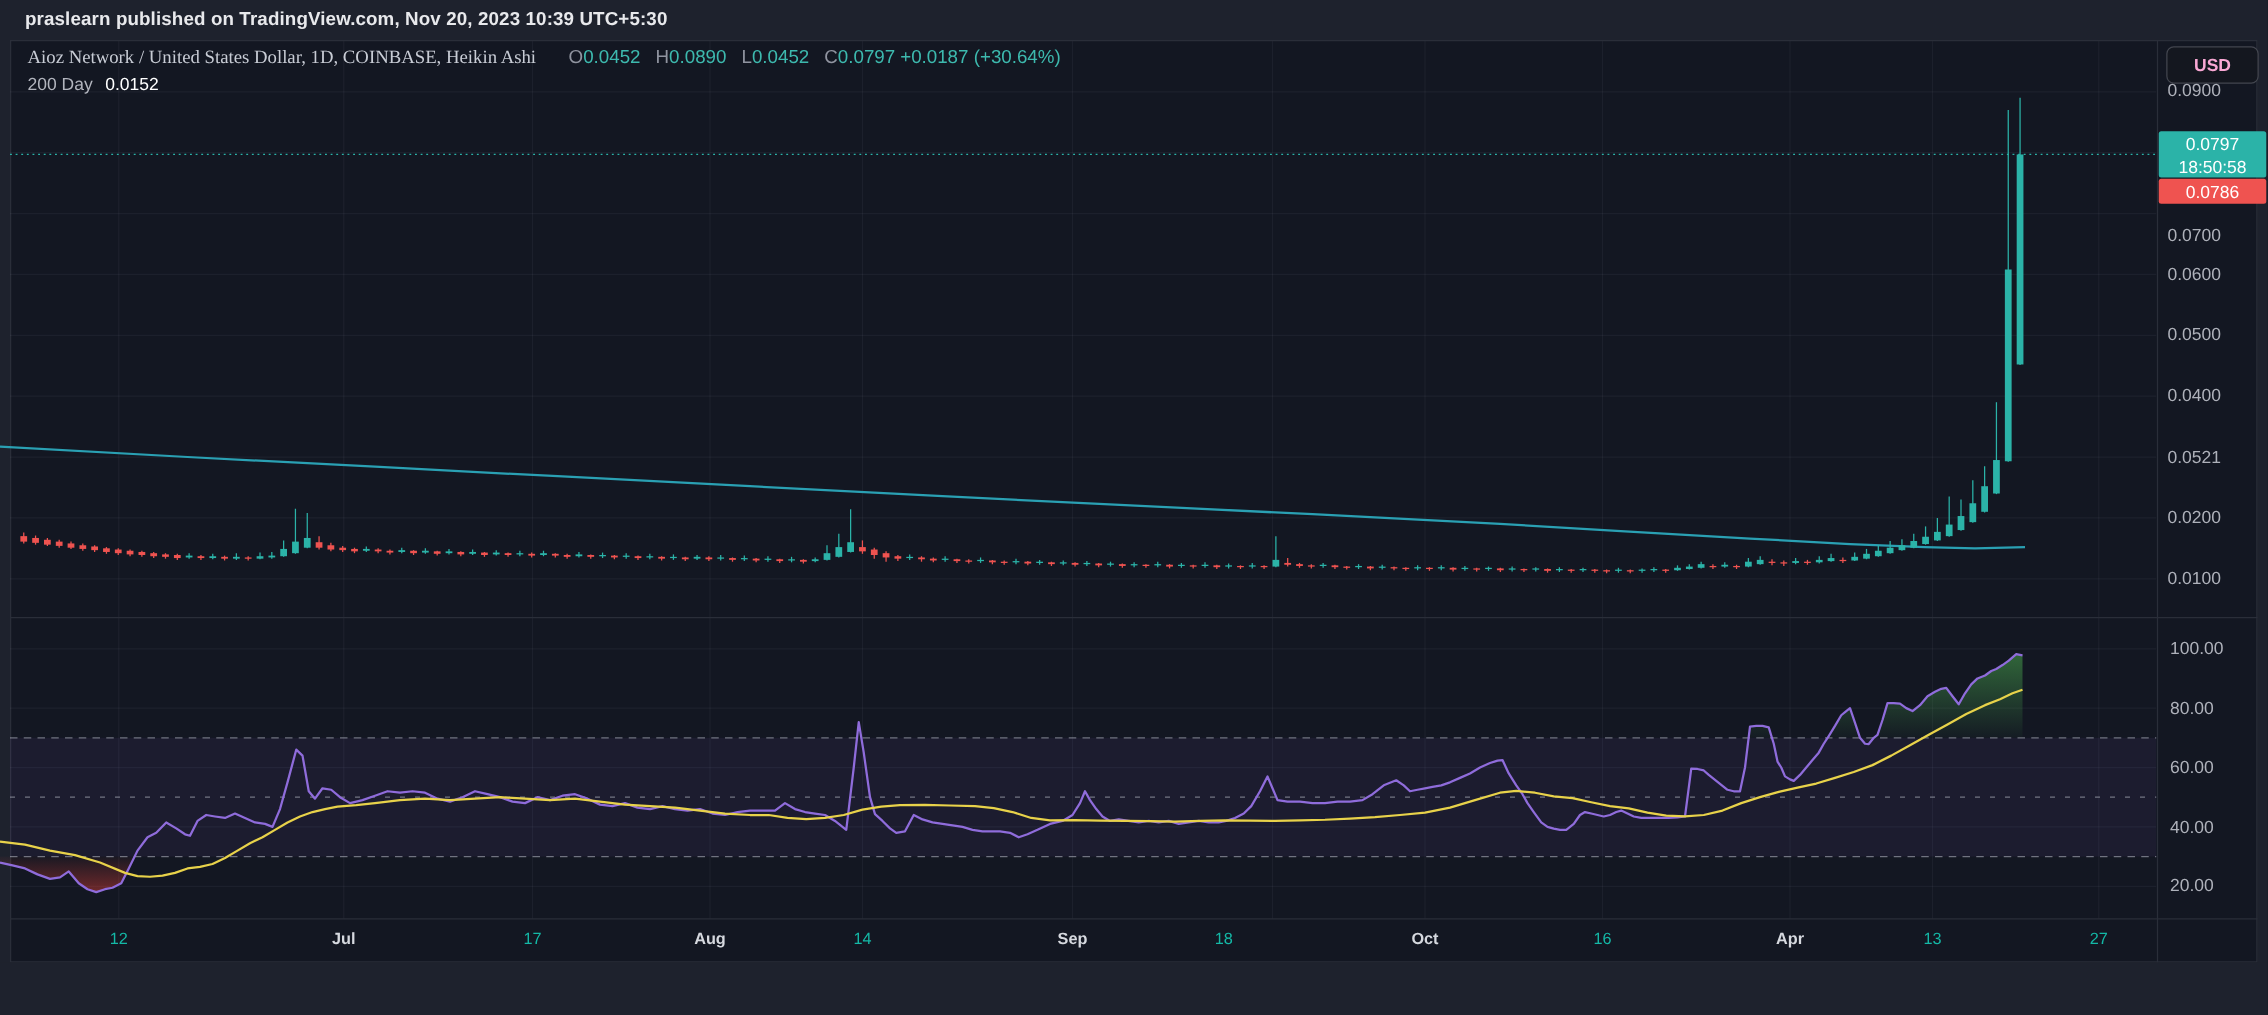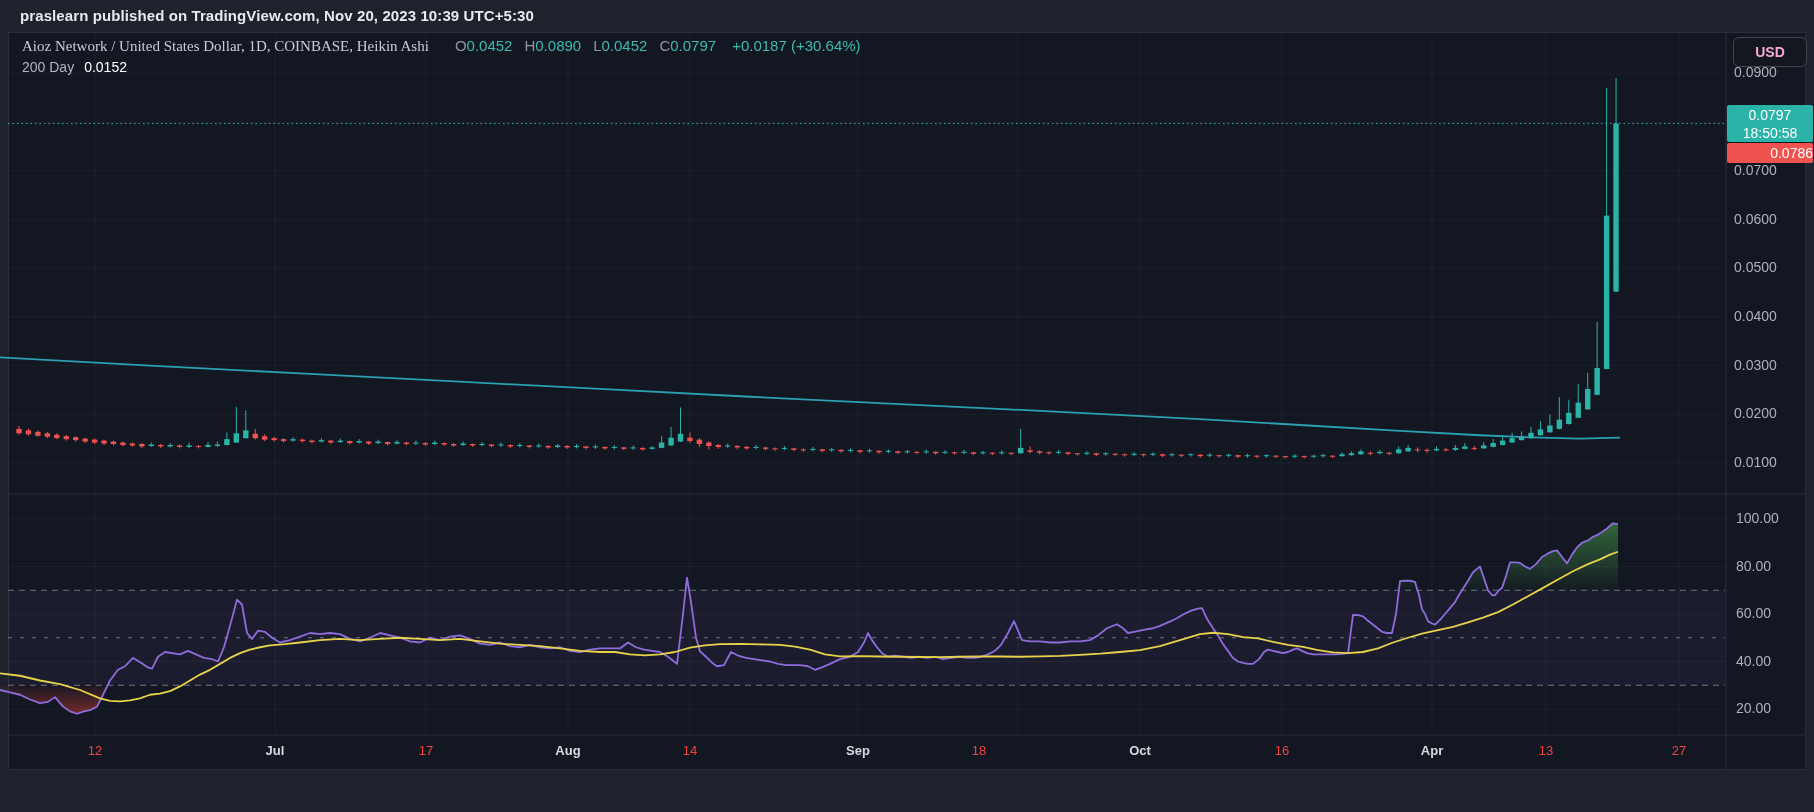--- a/index.html
+++ b/index.html
@@ -6,37 +6,37 @@
     font-family:"Liberation Sans",sans-serif;-webkit-font-smoothing:antialiased;}
   #root{position:relative;width:1690px;height:812px;background:#1e222d;}
   #top-bar{position:absolute;left:0;top:0;width:1814px;height:32px;background:#1e222d;}
   #top-bar .txt{position:absolute;left:20px;top:7px;font-size:15px;font-weight:700;color:#e8e9ec;letter-spacing:.1px;}
   #chart-widget{position:absolute;left:8px;top:32px;width:1798px;height:738px;background:#131722;border:1px solid #2a2e39;box-sizing:border-box;}
   #chart-svg{position:absolute;left:0;top:0;}
   #title-row{position:absolute;left:22px;top:37px;font-size:15px;color:#c8ccd5;white-space:nowrap;}
   #title-row .sym{margin-right:14px;font-family:Liberation Serif, serif;}
   #title-row .k{color:#9094a0;margin-left:12px;}
   #title-row .v{color:#3db9ae;}
-  #title-row .chg{color:#3db9ae;margin-left:16px;}
+  #title-row .chg{color:#3db9ae;margin-left:4px;}
   #ma-row{position:absolute;left:22px;top:59px;font-size:14px;color:#b2b5be;}
   #ma-row .mv{color:#ffffff;margin-left:10px;}
   #rsi-row{position:absolute;left:24px;top:507px;font-size:14px;color:#c8ccd5;white-space:pre;}
   #rsi-row .rv{color:#9d7be8;margin-left:12px;}
   #rsi-row .sv{color:#e5c93a;margin-left:12px;}
   #rsi-row .emp{color:#72757e;margin-left:14px;font-size:15px;letter-spacing:2px;}
   #usd-btn{position:absolute;left:1733px;top:37px;width:72px;height:28px;border:1px solid #43464f;border-radius:6px;
     background:#14171f;color:#f9a8d4;font-size:14px;font-weight:600;display:flex;align-items:center;justify-content:center;cursor:pointer;}
   .axlab{position:absolute;left:1734px;font-size:14px;color:#aeb1ba;}
   .rlab{position:absolute;left:1736px;font-size:14px;color:#aeb1ba;}
-  .tlab{position:absolute;top:743px;width:56px;text-align:center;font-size:13px;color:#ef4444;}
+  .tlab{position:absolute;top:743px;width:56px;text-align:center;font-size:13px;color:#14b8a6;}
   .tlab.major{color:#d6d9df;font-weight:700;}
   #last-badge{position:absolute;left:1727px;top:105px;width:86px;height:37px;border-radius:2px;
     color:#fff;font-size:14px;text-align:center;line-height:18px;padding-top:1px;box-sizing:border-box;}
   #prev-badge{position:absolute;left:1727px;top:143px;width:86px;height:20px;border-radius:2px;
-    color:#fff;font-size:14px;text-align:right;line-height:20px;}
+    color:#fff;font-size:14px;text-align:center;line-height:20px;}
   #time-scale-area{position:absolute;left:8px;top:735px;width:1717px;height:35px;cursor:ew-resize;}
   #price-scale-area{position:absolute;left:1726px;top:32px;width:88px;height:703px;cursor:ns-resize;}
   #bottom-bar{position:absolute;left:0;top:770px;width:1814px;height:42px;background:#1e222d;}
 </style>
 </head>
 <body>
 
 <div id="root">
 
   <div id="top-bar">
@@ -448,25 +448,25 @@
     <span>200 Day</span><span class="mv">0.0152</span>
   </div>
 
 
   <div id="usd-btn">USD</div>
 
   <div id="time-scale-area"></div>
   <div id="price-scale-area"></div>
   <div id="axis-labels">
       <div class="axlab" style="top: 64.4px;">0.0900</div>
-      <div class="axlab" style="top: 162px;">0.0700</div>
+      <div class="axlab" style="top: 180px;">0.0700</div>
       <div class="axlab" style="top: 210.5px;">0.0600</div>
       <div class="axlab" style="top: 259.2px;">0.0500</div>
       <div class="axlab" style="top: 307.9px;">0.0400</div>
-      <div class="axlab" style="top: 356.6px;">0.0300</div>
+      <div class="axlab" style="top: 356.6px;">0.0521</div>
       <div class="axlab" style="top: 405.3px;">0.0200</div>
       <div class="axlab" style="top: 454px;">0.0100</div>
       <div class="rlab" style="top: 510px;">100.00</div>
       <div class="rlab" style="top: 557.5px;">80.00</div>
       <div class="rlab" style="top: 605px;">60.00</div>
       <div class="rlab" style="top: 652.5px;">40.00</div>
       <div class="rlab" style="top: 700px;">20.00</div>
       <div class="tlab" style="left: 67px;">12</div>
       <div class="tlab major" style="left: 247px;">Jul</div>
       <div class="tlab" style="left: 398px;">17</div>

